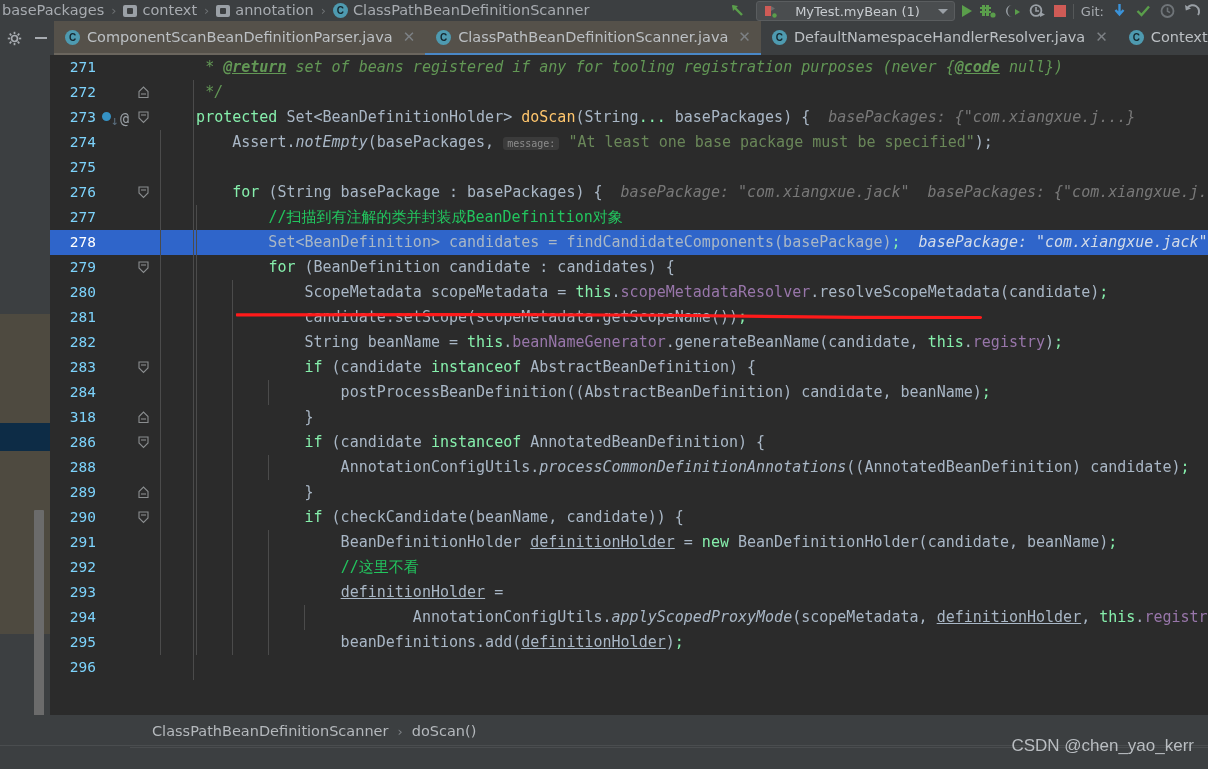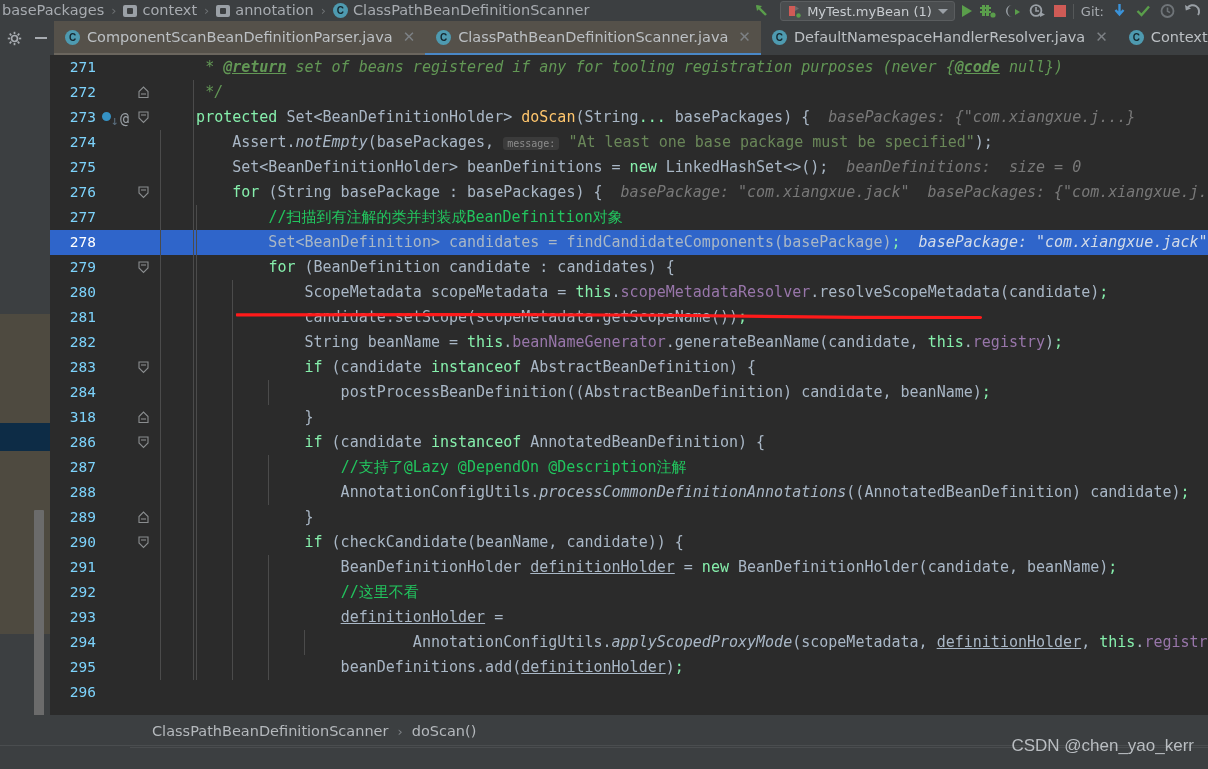--- a/index.html
+++ b/index.html
@@ -36,21 +36,21 @@
   }
 
   
   .toolbar {
     position: absolute; right: 0; top: 0; height: 22px;
     display: flex; align-items: center; gap: 7px; padding-right: 6px;
     background: #3c3f41;
   }
   .tb-btn { display: flex; align-items: center; justify-content: center; cursor: default; }
   .run-config {
-    display: flex; align-items: center; gap: 6px;
+    display: flex; align-items: center; gap: 18px;
     background: #4a4d4f; border: 1px solid #5a5d5f; border-radius: 3px;
     height: 20px; padding: 0 6px; color: #c8ccd0; font-size: 13px;
   }
   .tri-right {
     width: 0; height: 0; border-left: 10px solid #5a9e4b;
     border-top: 6px solid transparent; border-bottom: 6px solid transparent;
   }
   .stop-sq { width: 12px; height: 12px; background: #cf5b56; }
   .caret-dn {
     width: 0; height: 0; border-top: 5px solid #9aa0a6;
@@ -351,21 +351,21 @@
         <div class="row"><div class="gutter"><span class="ln">271</span></div><div class="ind-guides"></div><div class="code"><span class="jdoc">     * </span><span class="jtag">@return</span><span class="jdoc"> set of beans registered if any for tooling registration purposes (never {</span><span class="jtag">@code</span><span class="jdoc"> null})</span></div></div>
         <div class="row"><div class="gutter"><span class="ln">272</span><span class="fold"><svg width="11" height="13" viewBox="0 0 11 13">
                 <path d="M1 11.5 L10 11.5 L10 5.5 L5.5 1 L1 5.5 Z" fill="none" stroke="#8a8d8f" stroke-width="1.1"></path>
                 <path d="M3 8 L8 8" stroke="#8a8d8f" stroke-width="1.1"></path>
               </svg></span></div><div class="ind-guides"></div><div class="code"><span class="jdoc">     */</span></div></div>
         <div class="row"><div class="gutter"><span class="ln">273</span><span class="bookmark-ico"></span><span class="arrow-dn">↓</span><span class="at-ico">@</span><span class="fold"><svg width="11" height="13" viewBox="0 0 11 13">
                 <path d="M1 1 L10 1 L10 7 L5.5 11.5 L1 7 Z" fill="none" stroke="#8a8d8f" stroke-width="1.1"></path>
                 <path d="M3 4 L8 4" stroke="#8a8d8f" stroke-width="1.1"></path>
               </svg></span></div><div class="ind-guides"></div><div class="code"><span class="kw">    protected </span>Set&lt;BeanDefinitionHolder&gt; <span class="mth">doScan</span>(String<span class="kw">... </span>basePackages) {<span class="hint">  basePackages: {"com.xiangxue.j...}</span></div></div>
         <div class="row"><div class="gutter"><span class="ln">274</span></div><div class="ind-guides"><span class="gd" style="left: 110px;"></span></div><div class="code">        Assert.<span class="stat">notEmpty</span>(basePackages, <span class="hint-b">message:</span> <span class="str">"At least one base package must be specified"</span>);</div></div>
-        <div class="row"><div class="gutter"><span class="ln">275</span></div><div class="ind-guides"><span class="gd" style="left: 110px;"></span></div><div class="code">        Set&lt;BeanDefinitionHolder&gt; beanDefinitions = <span class="kw">new </span>LinkedHashSet&lt;&gt;();<span class="hint">  beanDefinitions:  size = 0</span></div></div>
+        <div class="row"><div class="gutter"><span class="ln">275</span></div><div class="ind-guides"><span class="gd" style="left: 110px;"></span></div></div>
         <div class="row"><div class="gutter"><span class="ln">276</span><span class="fold"><svg width="11" height="13" viewBox="0 0 11 13">
                 <path d="M1 1 L10 1 L10 7 L5.5 11.5 L1 7 Z" fill="none" stroke="#8a8d8f" stroke-width="1.1"></path>
                 <path d="M3 4 L8 4" stroke="#8a8d8f" stroke-width="1.1"></path>
               </svg></span></div><div class="ind-guides"><span class="gd" style="left: 110px;"></span></div><div class="code">        <span class="kw">for </span>(String basePackage : basePackages) {<span class="hint">  basePackage: "com.xiangxue.jack"  basePackages: {"com.xiangxue.j...</span></div></div>
         <div class="row"><div class="gutter"><span class="ln">277</span></div><div class="ind-guides"><span class="gd" style="left: 110px;"></span><span class="gd" style="left: 146px;"></span></div><div class="code">            <span class="cmt">//扫描到有注解的类并封装成BeanDefinition对象</span></div></div>
         <div class="row hl"><div class="gutter"><span class="ln">278</span></div><div class="ind-guides"><span class="gd" style="left: 110px;"></span><span class="gd" style="left: 146px;"></span></div><div class="code">            Set&lt;BeanDefinition&gt; candidates = findCandidateComponents(basePackage)<span class="kw">;</span><span class="hint">  basePackage: "com.xiangxue.jack"</span></div></div>
         <div class="row"><div class="gutter"><span class="ln">279</span><span class="fold"><svg width="11" height="13" viewBox="0 0 11 13">
                 <path d="M1 1 L10 1 L10 7 L5.5 11.5 L1 7 Z" fill="none" stroke="#8a8d8f" stroke-width="1.1"></path>
                 <path d="M3 4 L8 4" stroke="#8a8d8f" stroke-width="1.1"></path>
               </svg></span></div><div class="ind-guides"><span class="gd" style="left: 110px;"></span><span class="gd" style="left: 146px;"></span></div><div class="code">            <span class="kw">for </span>(BeanDefinition candidate : candidates) {</div></div>
@@ -378,21 +378,20 @@
               </svg></span></div><div class="ind-guides"><span class="gd" style="left: 110px;"></span><span class="gd" style="left: 146px;"></span><span class="gd" style="left: 182px;"></span></div><div class="code">                <span class="kw">if </span>(candidate <span class="kw">instanceof </span>AbstractBeanDefinition) {</div></div>
         <div class="row"><div class="gutter"><span class="ln">284</span></div><div class="ind-guides"><span class="gd" style="left: 110px;"></span><span class="gd" style="left: 146px;"></span><span class="gd" style="left: 182px;"></span><span class="gd" style="left: 218px;"></span></div><div class="code">                    postProcessBeanDefinition((AbstractBeanDefinition) candidate, beanName)<span class="kw">;</span></div></div>
         <div class="row"><div class="gutter"><span class="ln">318</span><span class="fold"><svg width="11" height="13" viewBox="0 0 11 13">
                 <path d="M1 11.5 L10 11.5 L10 5.5 L5.5 1 L1 5.5 Z" fill="none" stroke="#8a8d8f" stroke-width="1.1"></path>
                 <path d="M3 8 L8 8" stroke="#8a8d8f" stroke-width="1.1"></path>
               </svg></span></div><div class="ind-guides"><span class="gd" style="left: 110px;"></span><span class="gd" style="left: 146px;"></span><span class="gd" style="left: 182px;"></span></div><div class="code">                }</div></div>
         <div class="row"><div class="gutter"><span class="ln">286</span><span class="fold"><svg width="11" height="13" viewBox="0 0 11 13">
                 <path d="M1 1 L10 1 L10 7 L5.5 11.5 L1 7 Z" fill="none" stroke="#8a8d8f" stroke-width="1.1"></path>
                 <path d="M3 4 L8 4" stroke="#8a8d8f" stroke-width="1.1"></path>
               </svg></span></div><div class="ind-guides"><span class="gd" style="left: 110px;"></span><span class="gd" style="left: 146px;"></span><span class="gd" style="left: 182px;"></span></div><div class="code">                <span class="kw">if </span>(candidate <span class="kw">instanceof </span>AnnotatedBeanDefinition) {</div></div>
-        <div class="row"><div class="gutter"><span class="ln">287</span></div><div class="ind-guides"><span class="gd" style="left: 110px;"></span><span class="gd" style="left: 146px;"></span><span class="gd" style="left: 182px;"></span><span class="gd" style="left: 218px;"></span></div><div class="code">                    <span class="cmt">//支持了@Lazy @DependOn @Description注解</span></div></div>
         <div class="row"><div class="gutter"><span class="ln">288</span></div><div class="ind-guides"><span class="gd" style="left: 110px;"></span><span class="gd" style="left: 146px;"></span><span class="gd" style="left: 182px;"></span><span class="gd" style="left: 218px;"></span></div><div class="code">                    AnnotationConfigUtils.<span class="stat">processCommonDefinitionAnnotations</span>((AnnotatedBeanDefinition) candidate)<span class="kw">;</span></div></div>
         <div class="row"><div class="gutter"><span class="ln">289</span><span class="fold"><svg width="11" height="13" viewBox="0 0 11 13">
                 <path d="M1 11.5 L10 11.5 L10 5.5 L5.5 1 L1 5.5 Z" fill="none" stroke="#8a8d8f" stroke-width="1.1"></path>
                 <path d="M3 8 L8 8" stroke="#8a8d8f" stroke-width="1.1"></path>
               </svg></span></div><div class="ind-guides"><span class="gd" style="left: 110px;"></span><span class="gd" style="left: 146px;"></span><span class="gd" style="left: 182px;"></span></div><div class="code">                }</div></div>
         <div class="row"><div class="gutter"><span class="ln">290</span><span class="fold"><svg width="11" height="13" viewBox="0 0 11 13">
                 <path d="M1 1 L10 1 L10 7 L5.5 11.5 L1 7 Z" fill="none" stroke="#8a8d8f" stroke-width="1.1"></path>
                 <path d="M3 4 L8 4" stroke="#8a8d8f" stroke-width="1.1"></path>
               </svg></span></div><div class="ind-guides"><span class="gd" style="left: 110px;"></span><span class="gd" style="left: 146px;"></span><span class="gd" style="left: 182px;"></span></div><div class="code">                <span class="kw">if </span>(checkCandidate(beanName, candidate)) {</div></div>
         <div class="row"><div class="gutter"><span class="ln">291</span></div><div class="ind-guides"><span class="gd" style="left: 110px;"></span><span class="gd" style="left: 146px;"></span><span class="gd" style="left: 182px;"></span><span class="gd" style="left: 218px;"></span></div><div class="code">                    BeanDefinitionHolder <span class="ul">definitionHolder</span> = <span class="kw">new </span>BeanDefinitionHolder(candidate, beanName)<span class="kw">;</span></div></div>

